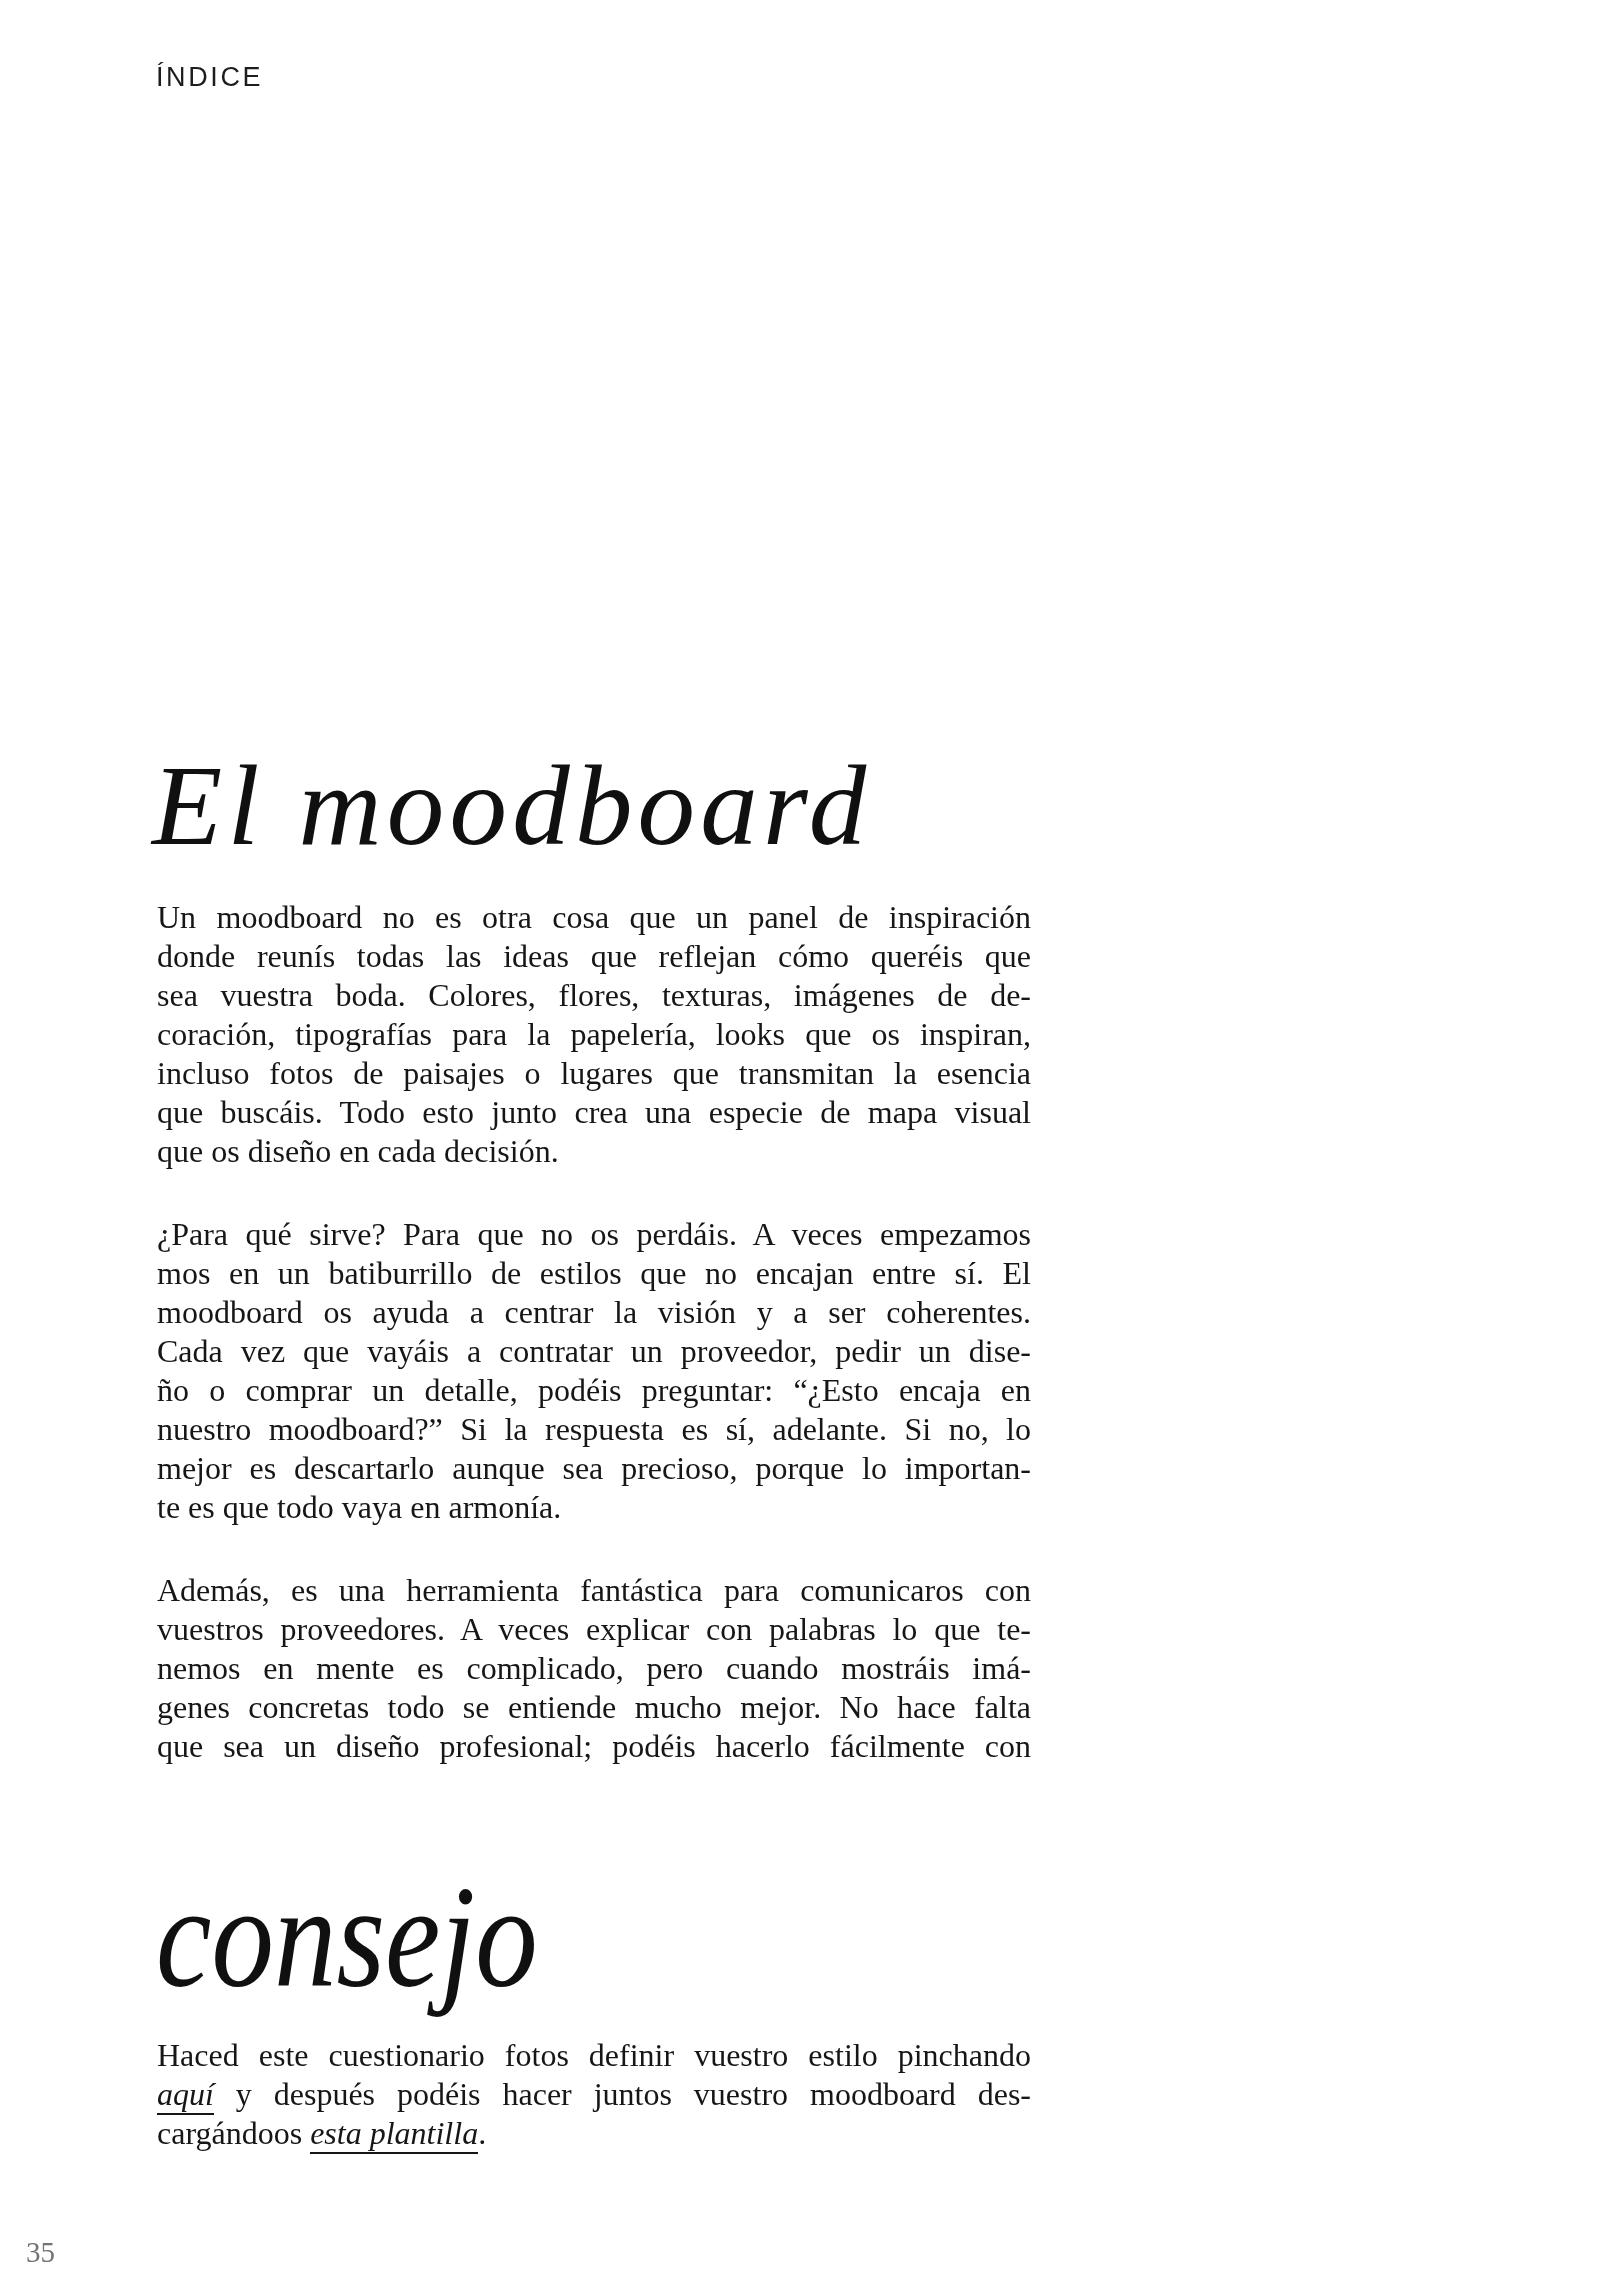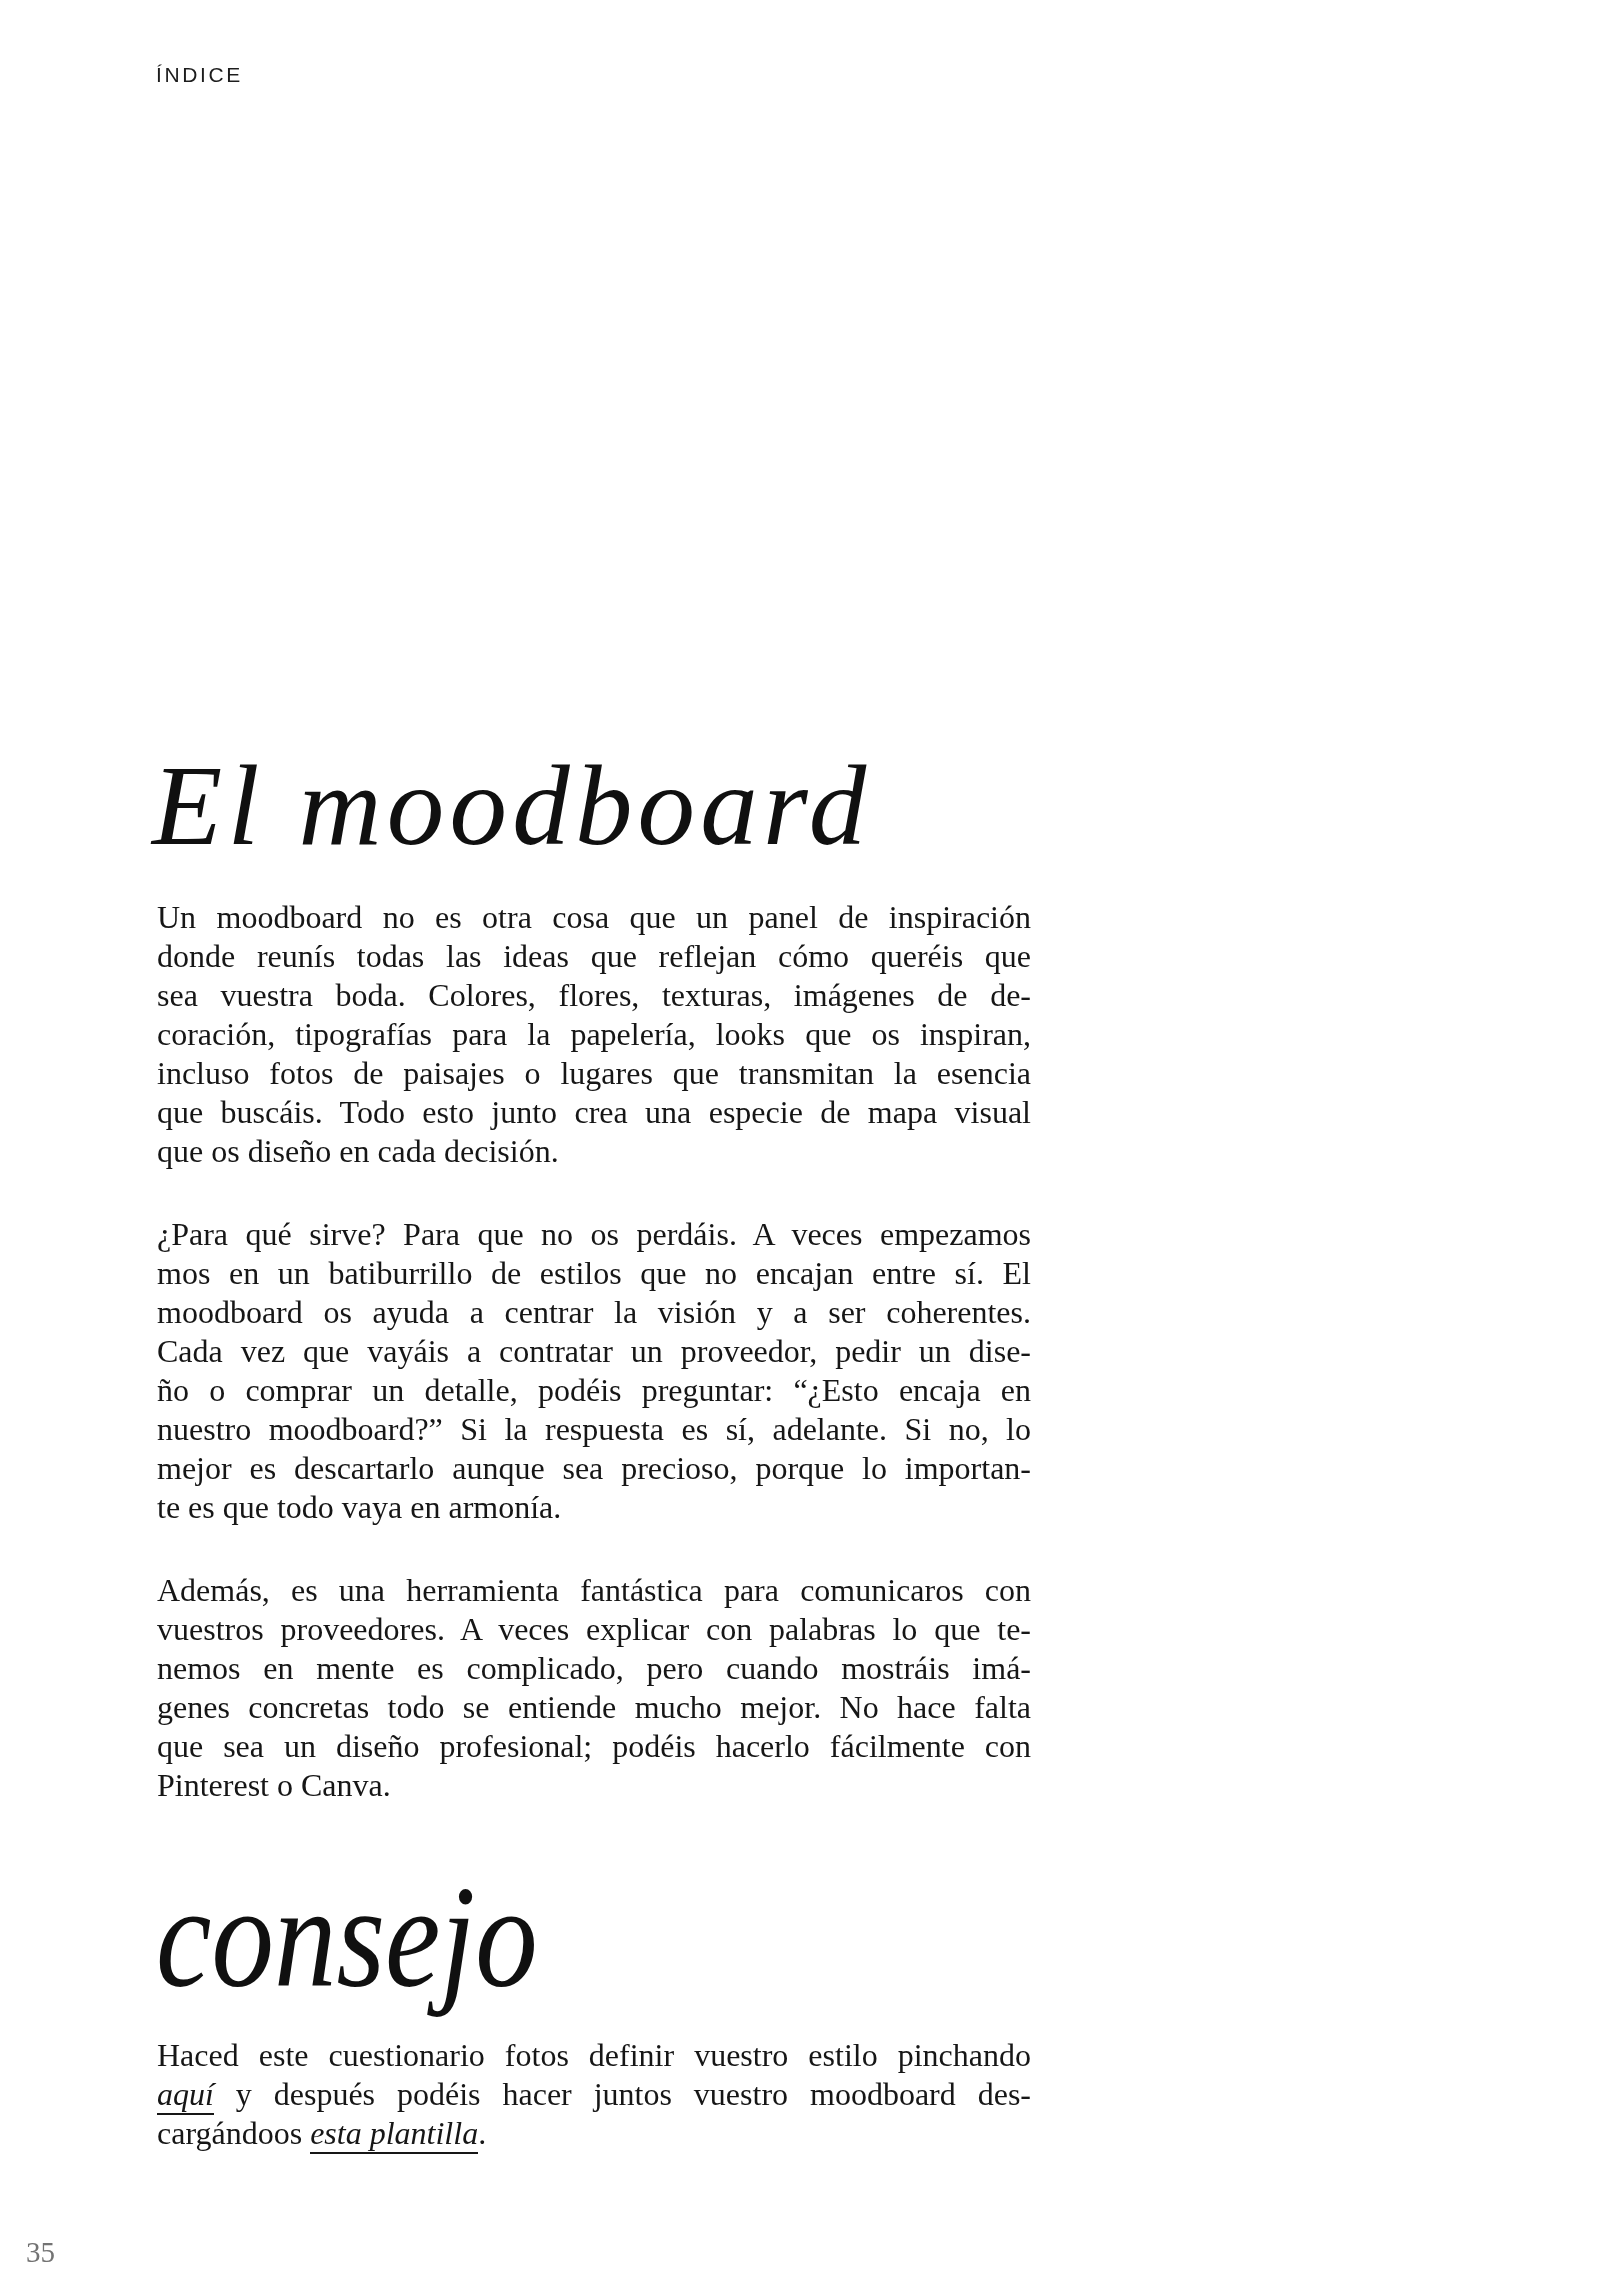--- a/index.html
+++ b/index.html
@@ -15,21 +15,21 @@
     color: #161616;
     overflow: hidden;
   }
 
   
   .header-label {
     position: absolute;
     left: 156px;
     top: 64px;
     font-family: "Liberation Sans", sans-serif;
-    font-size: 21px;
+    font-size: 27px;
     line-height: 1;
     font-weight: 400;
     letter-spacing: 2.6px;
     color: #1d1d1d;
   }
 
   
   .script-title {
     position: absolute;
     left: 152px;
@@ -139,21 +139,20 @@
       <div class="line">mejor es descartarlo aunque sea precioso, porque lo importan-</div>
       <div class="line last">te es que todo vaya en armonía.</div>
     </div>
 
     <div class="para">
       <div class="line">Además, es una herramienta fantástica para comunicaros con</div>
       <div class="line">vuestros proveedores. A veces explicar con palabras lo que te-</div>
       <div class="line">nemos en mente es complicado, pero cuando mostráis imá-</div>
       <div class="line">genes concretas todo se entiende mucho mejor. No hace falta</div>
       <div class="line">que sea un diseño profesional; podéis hacerlo fácilmente con</div>
-      <div class="line last">Pinterest o Canva.</div>
     </div>
 
   </div>
 
   <h2 class="tip-heading">consejo</h2>
 
   <div class="col tip-text">
     <div class="line">Haced este cuestionario fotos definir vuestro estilo pinchando</div>
     <div class="line"><a class="doclink">aquí</a><span class="text-run"> y después podéis hacer juntos vuestro moodboard des-</span></div>
     <div class="line last"><span class="text-run">cargándoos </span><a class="doclink">esta plantilla</a><span class="text-run">.</span></div>

